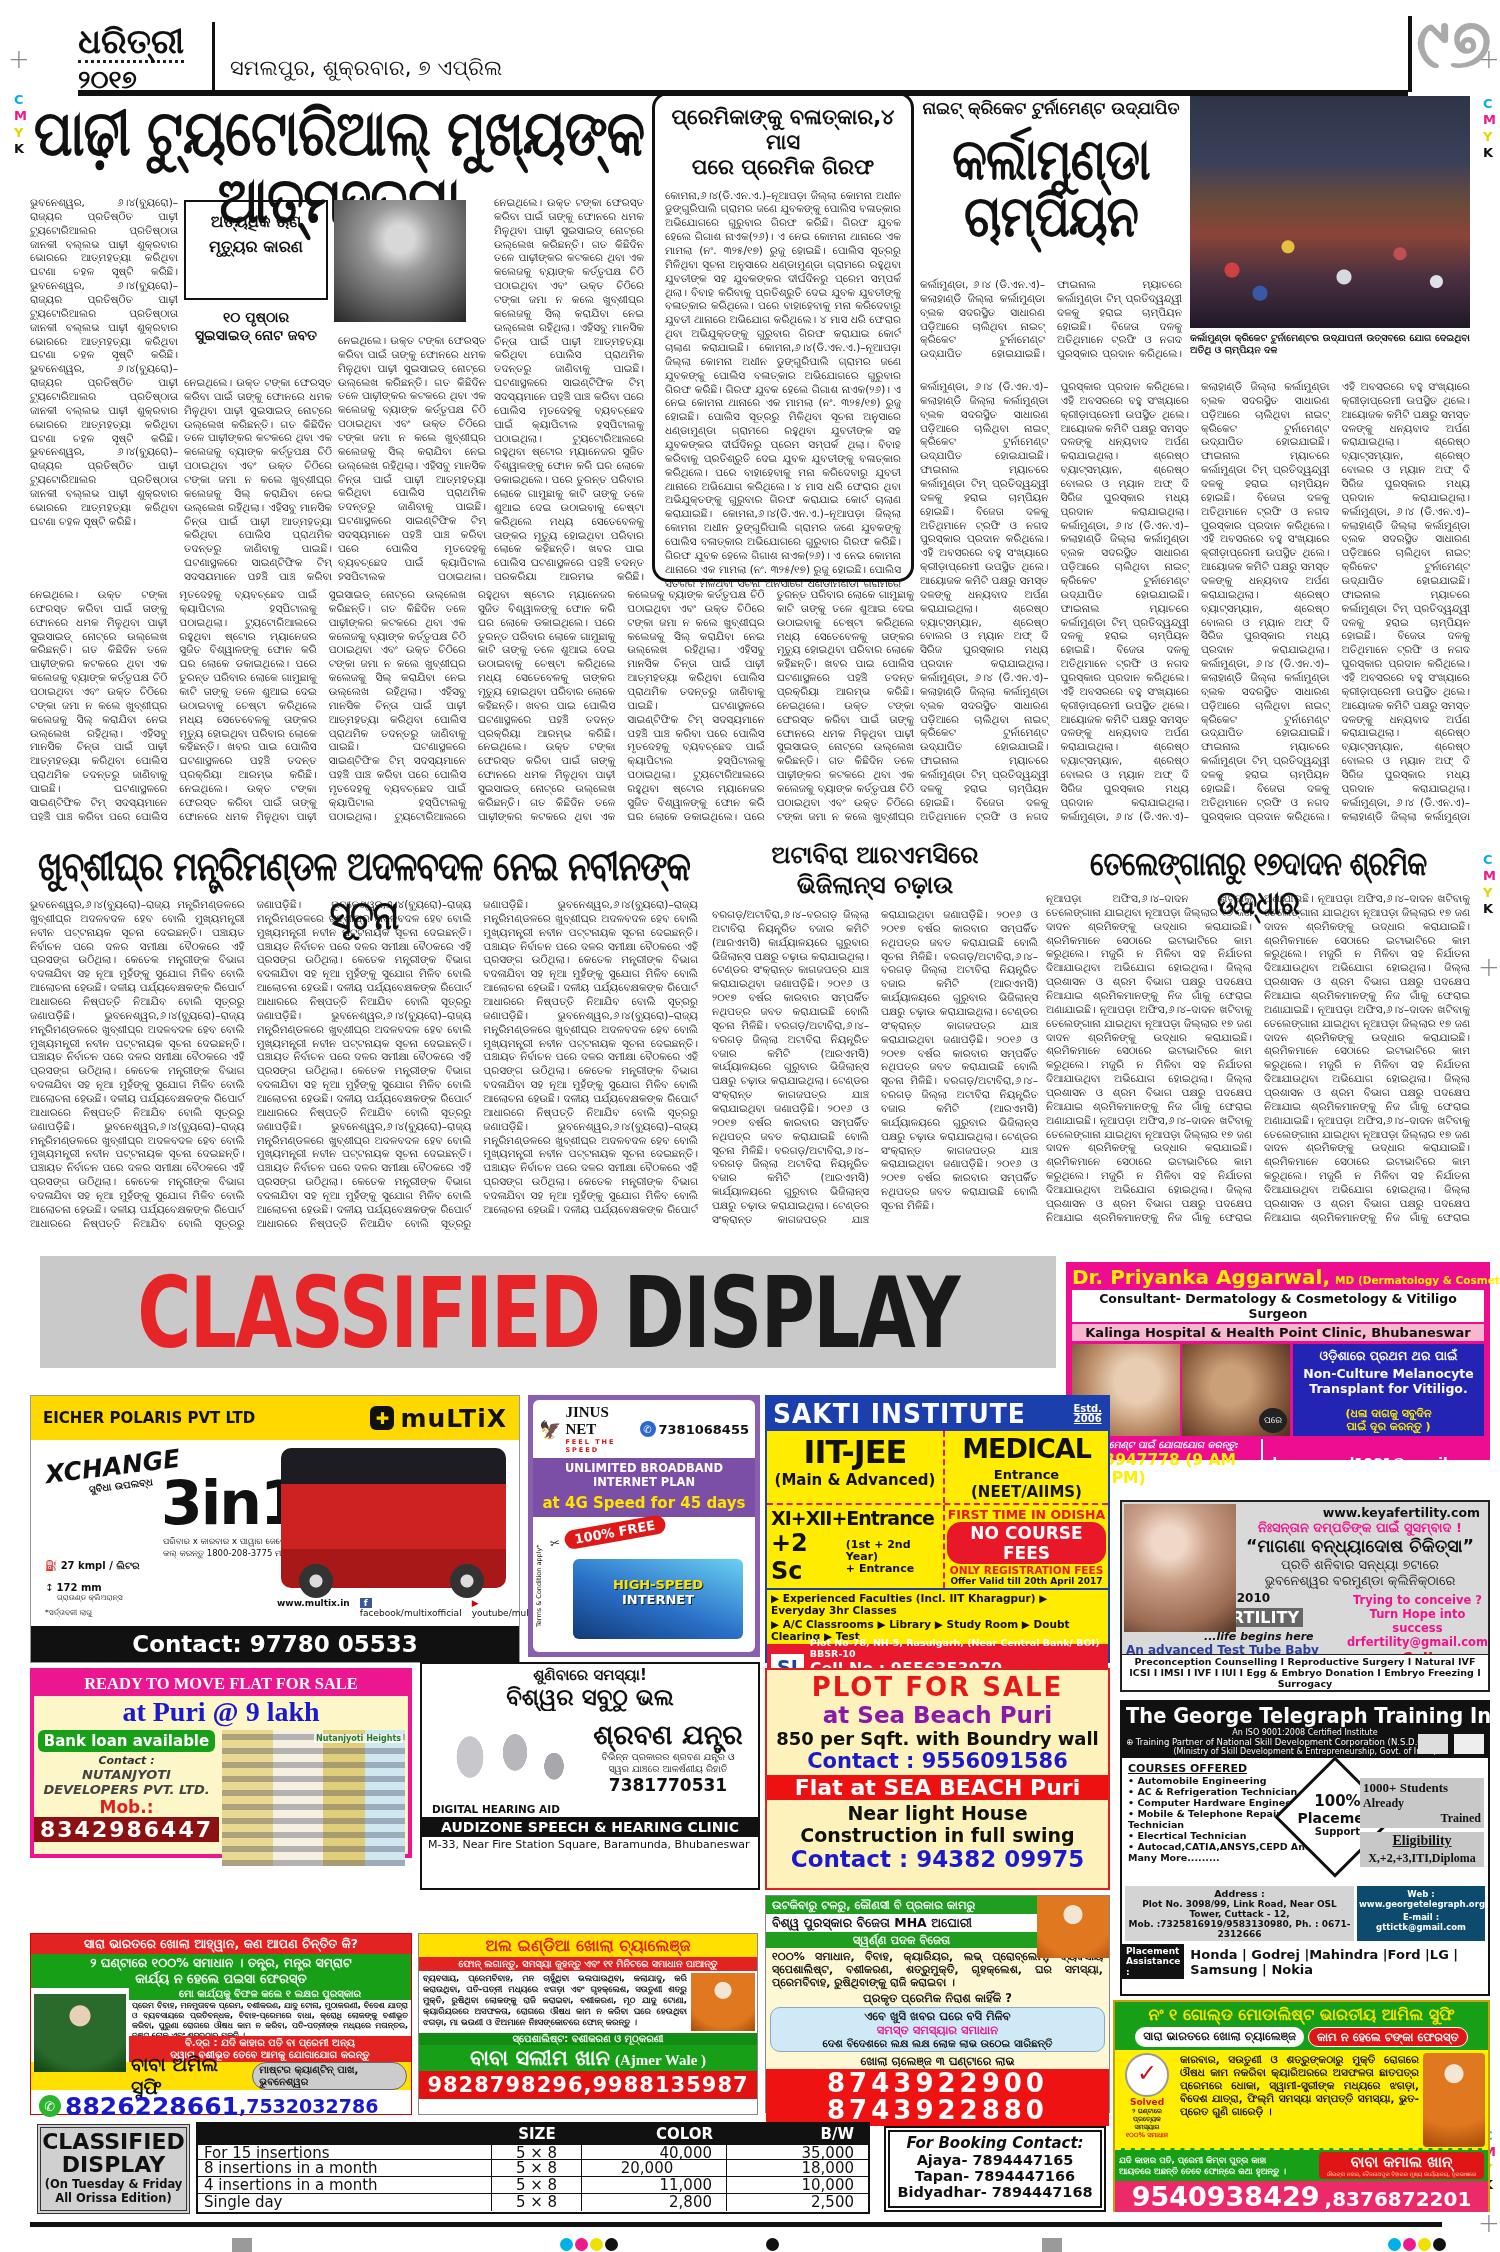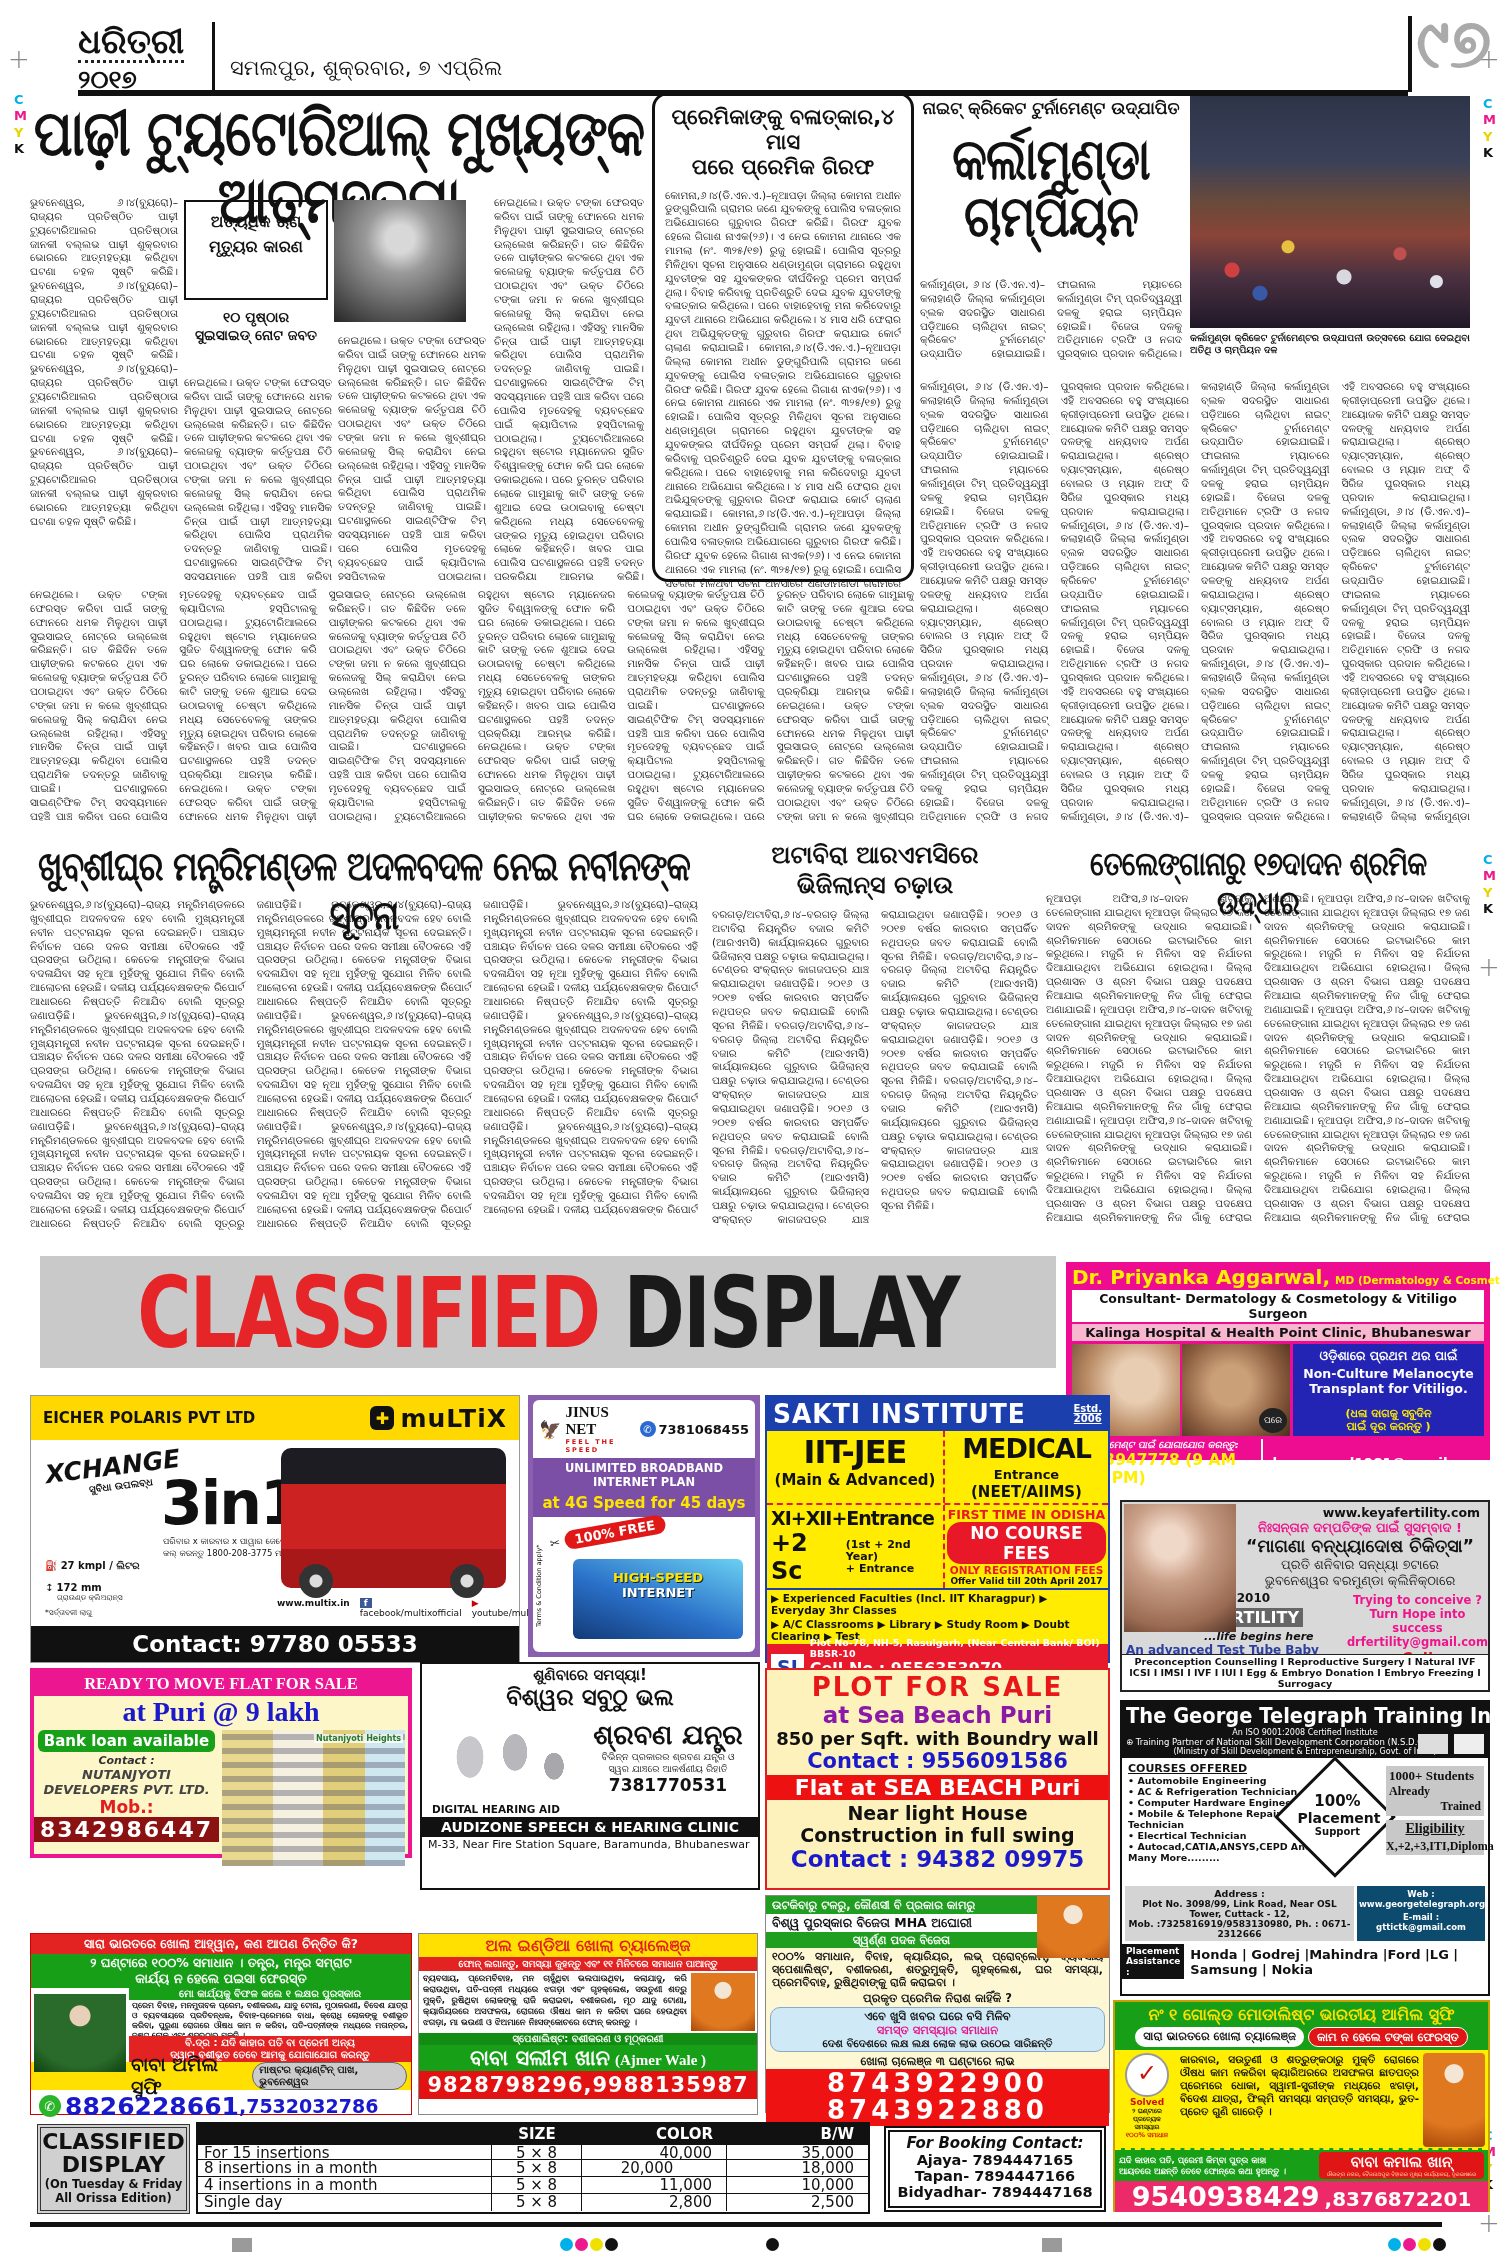--- a/index.html
+++ b/index.html
@@ -212,21 +212,21 @@
       </div>
       <div class="b c" style="background:#7a4fa5;color:#fff;font-size:11.5px;padding:3px 2px">UNLIMITED BROADBAND INTERNET PLAN</div>
       <div class="b c" style="background:#7a4fa5;color:#ffe400;font-size:15px;padding:2px 0 5px">at 4G Speed for 45 days</div>
       <div style="position:relative;height:138px">
         <div class="a" style="left:16px;top:6px;transform:rotate(-10deg)">
           <span style="font-size:12px">✂</span>
           <span class="b" style="background:#e01818;color:#fff;border-radius:10px;padding:2px 10px;font-size:13px">100% FREE</span>
         </div>
         <div class="a" style="left:40px;top:42px;width:170px;height:80px;border-radius:6px;
              background:linear-gradient(200deg,#6ad0f2 0%,#2a70c8 55%,#123a78 100%);position:absolute">
-          <div class="b c" style="color:#ffe400;font-size:13px;margin-top:11px;text-shadow:1px 1px #123">HIGH-SPEED</div>
+          <div class="b c" style="color:#ffe400;font-size:13px;margin-top:18px;text-shadow:1px 1px #123">HIGH-SPEED</div>
           <div class="b c" style="color:#fff;font-size:13px;text-shadow:1px 1px #123">INTERNET</div>
         </div>
         <div class="a" style="left:2px;top:110px;transform:rotate(-90deg);transform-origin:left top;font-size:6.5px">Terms &amp; Condition apply*</div>
       </div>
 
     </div>
   </div>
 
   <div class="a" style="left:765px;top:1395px;width:345px;height:268px;border:2px solid #1c3fae;background:#ffec00">
     <div style="background:#1c3fae;height:34px;display:flex;align-items:center;justify-content:space-between;padding:0 6px">
@@ -388,21 +388,21 @@
         <div class="b" style="font-size:9.5px">• <span>Elecrtical Technician</span></div>
         <div class="b" style="font-size:9.5px">• <span>Autocad,CATIA,ANSYS,CEPD And Many More.........</span></div>
       </div>
       <div class="a c" style="left:170px;top:16px;width:86px;height:86px;background:#fff;border:3px solid #111;transform:rotate(45deg)">
         <div style="transform:rotate(-45deg);margin-top:14px">
           <div class="b" style="font-size:15px">100%</div>
           <div class="b" style="font-size:14px">Placement</div>
           <div class="b" style="font-size:10px">Support</div>
         </div>
       </div>
-      <div class="a" style="right:4px;top:8px;width:98px;font-family:'Liberation Serif',serif">
+      <div class="a" style="right:4px;top:20px;width:124px;font-family:'Liberation Serif',serif">
         <div style="background:#c8c8c8;padding:2px 3px">
           <div class="b" style="font-size:13px">1000+ Students</div>
           <div class="b" style="font-size:12px">Already</div>
           <div class="b" style="font-size:12px;text-align:right">Trained</div>
         </div>
         <div class="b c" style="background:#c8c8c8;font-size:14px;text-decoration:underline;margin-top:4px;padding:1px 0">Eligibility</div>
         <div class="b c" style="background:#c8c8c8;font-size:12px;padding:1px 0">X,+2,+3,ITI,Diploma</div>
       </div>
     </div>
     <div style="display:flex;gap:3px;padding:0 3px">

